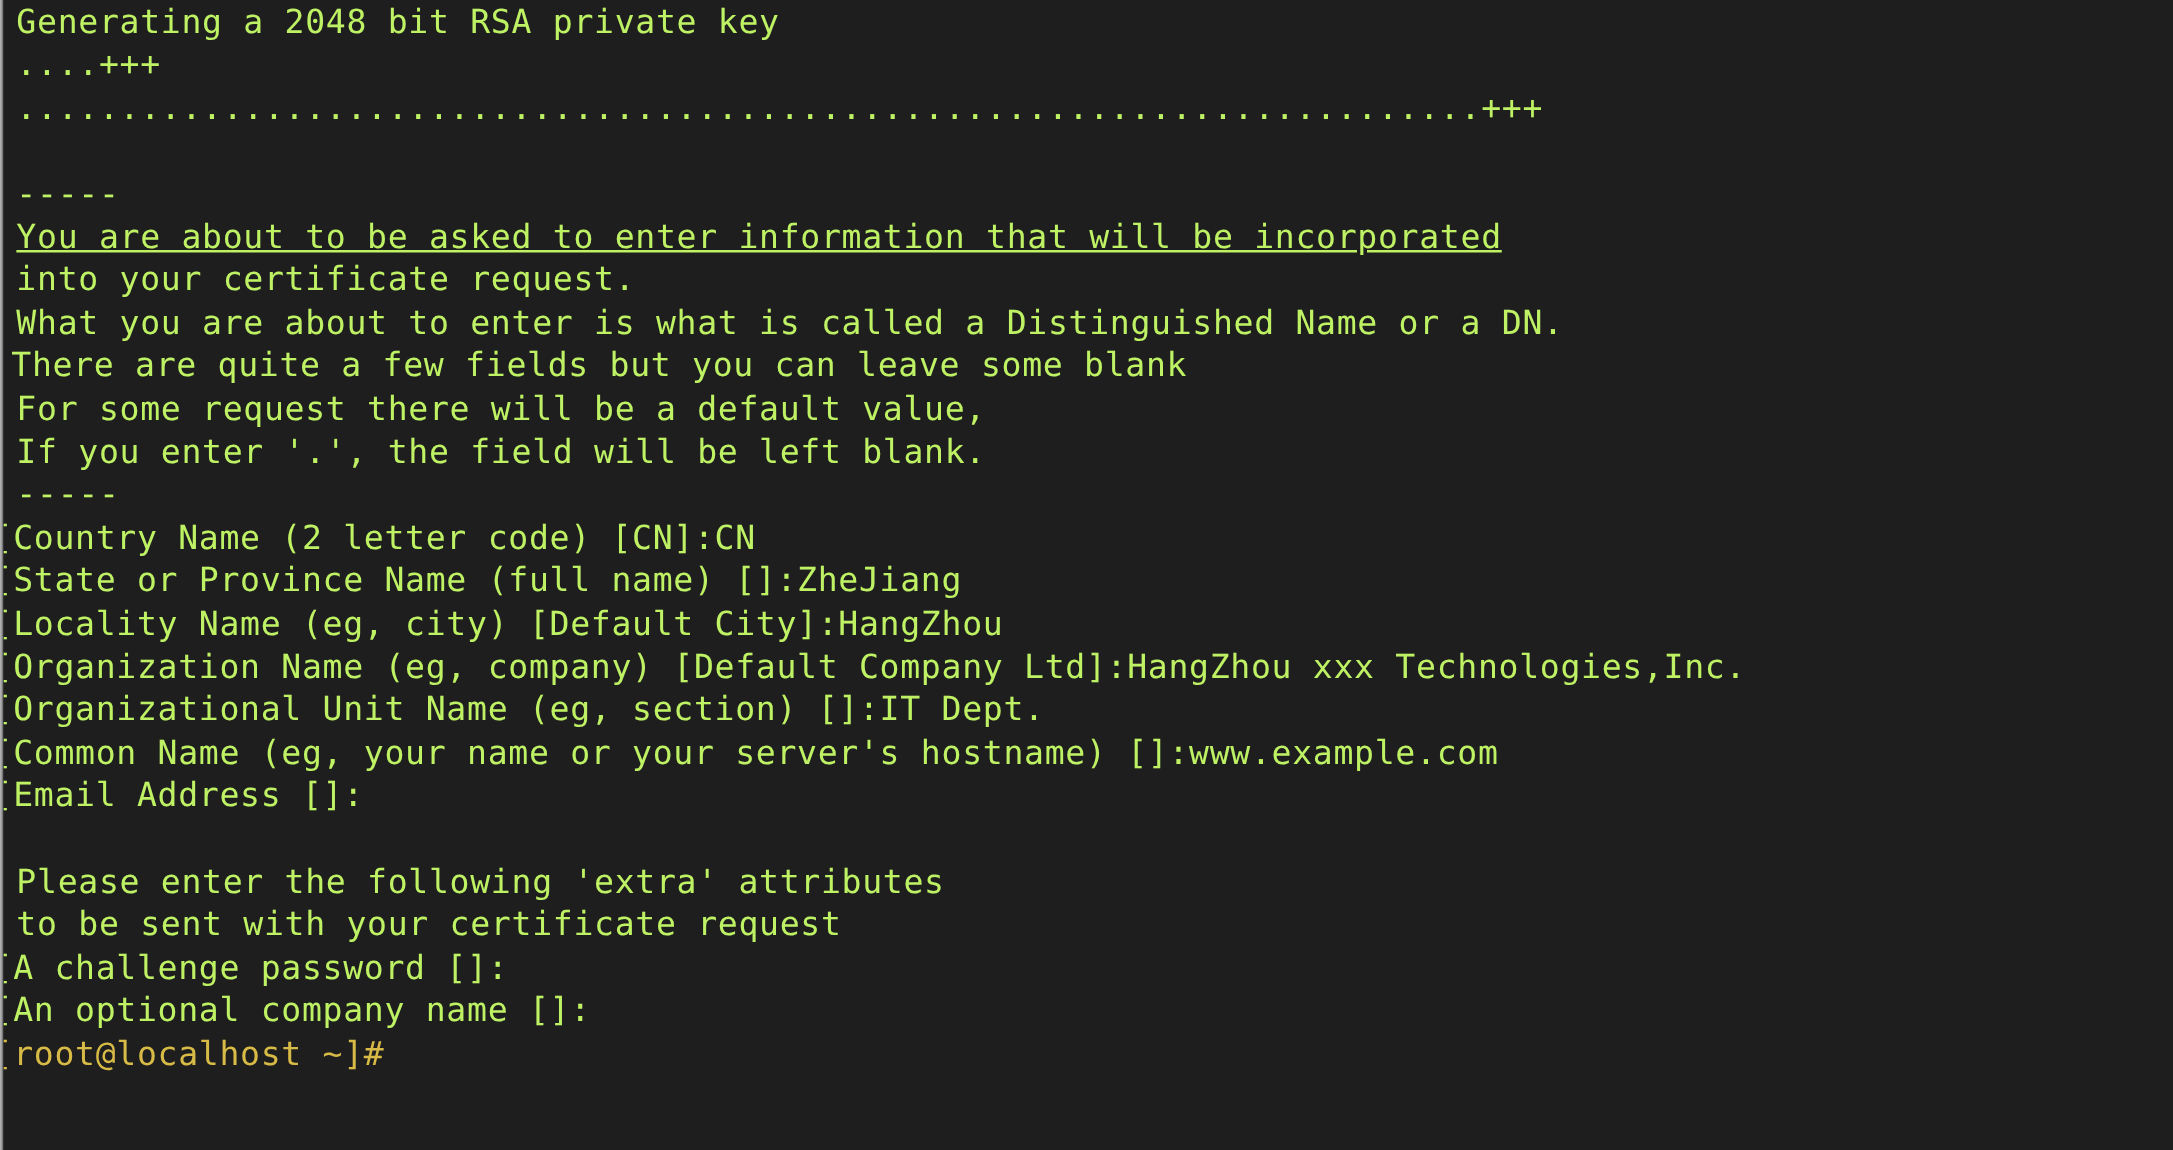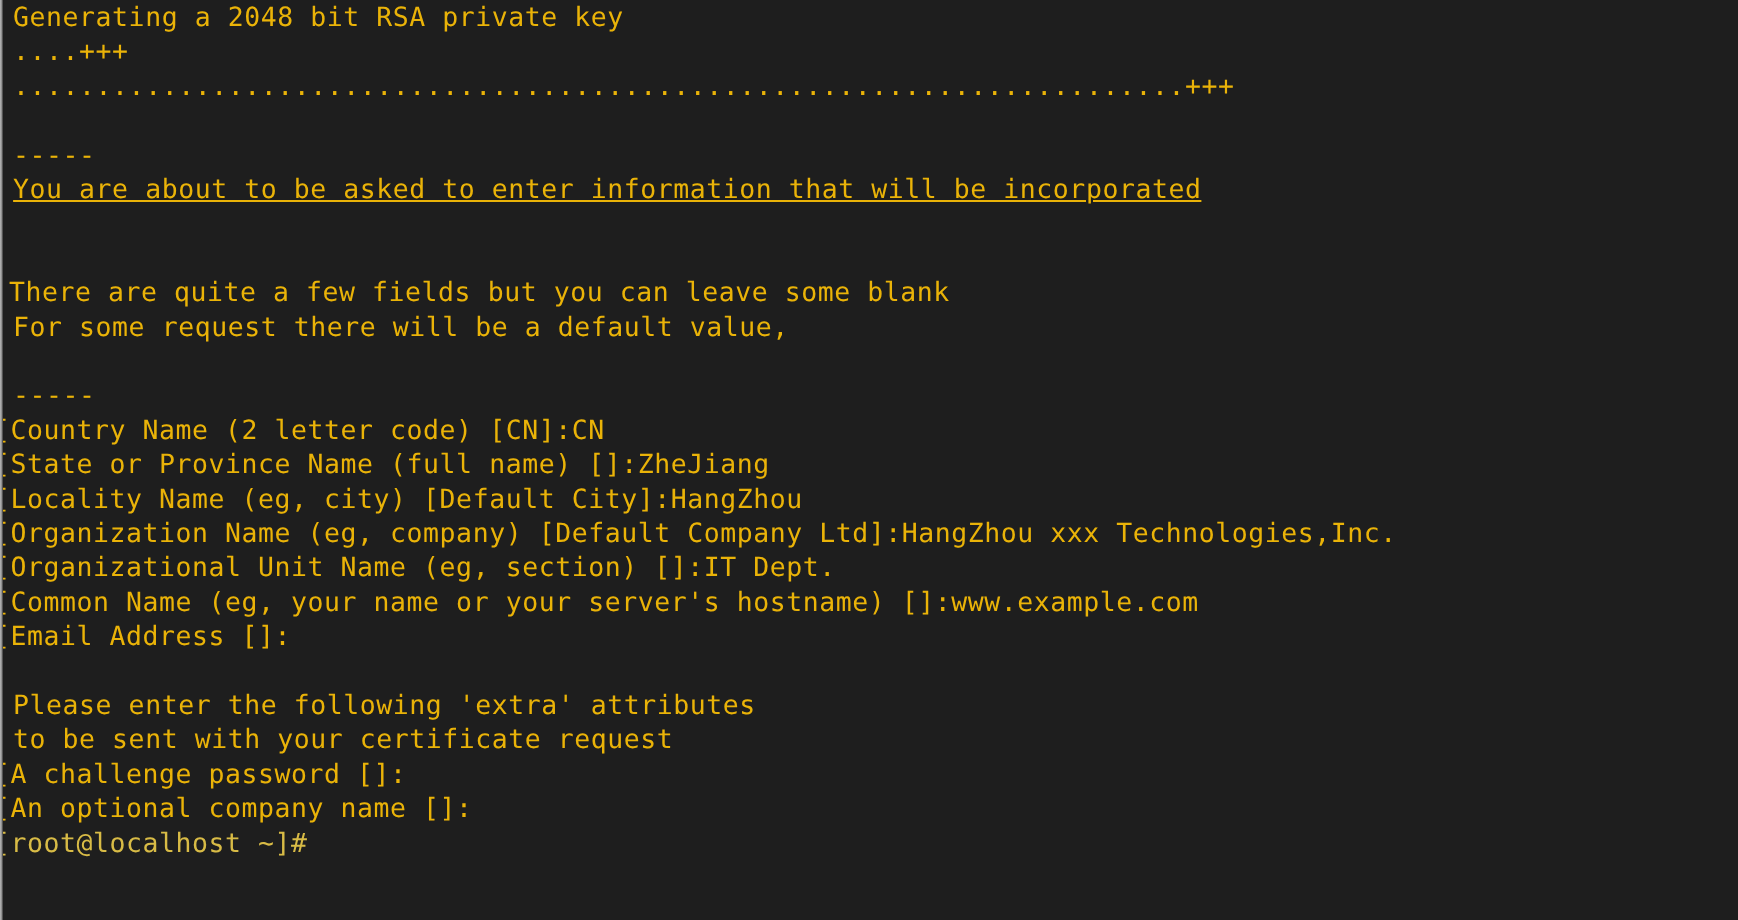--- a/index.html
+++ b/index.html
@@ -36,21 +36,21 @@
     padding-left: 0px;
     box-sizing: border-box;
   }
   .line {
     position: absolute;
     left: -6px;
     white-space: pre;
     font-size: 26.5px;
     line-height: 34.4px;
     letter-spacing: 0.55px;
-    color: #eab308;
+    color: #bef264;
     font-family: "DejaVu Sans Mono", "Liberation Mono", monospace;
     text-rendering: geometricPrecision;
   }
   .line.prompt-line {
     color: #d8bb46;
   }
 </style>
 </head>
 <body>
 
@@ -58,22 +58,25 @@
 
   <div id="left-edge"></div>
 
   <div id="screen">
 
   <div class="line" style="top: 1px; left: 13.1px;">Generating a 2048 bit RSA private key</div>
       <div class="line" style="top: 35.4px; left: 13.1px;">....+++</div>
       <div class="line" style="top: 69.8px; left: 13.1px;">.......................................................................+++</div>
       <div class="line" style="top: 138.6px; left: 13.1px;">-----</div>
       <div class="line" style="top: 173px; left: 13.1px; text-decoration: underline;">You are about to be asked to enter information that will be incorporated</div>
+      <div class="line" style="top: 207.4px; left: 13.1px;">into your certificate request.</div>
+      <div class="line" style="top: 241.8px; left: 13.1px;">What you are about to enter is what is called a Distinguished Name or a DN.</div>
       <div class="line" style="top: 276.2px; left: 9px;">There are quite a few fields but you can leave some blank</div>
       <div class="line" style="top: 310.6px; left: 13.1px;">For some request there will be a default value,</div>
+      <div class="line" style="top: 345px; left: 13.1px;">If you enter '.', the field will be left blank.</div>
       <div class="line" style="top: 379.4px; left: 13.1px;">-----</div>
       <div class="line" style="top: 413.8px; left: -6px;">[Country Name (2 letter code) [CN]:CN</div>
       <div class="line" style="top: 448.2px; left: -6px;">[State or Province Name (full name) []:ZheJiang</div>
       <div class="line" style="top: 482.6px; left: -6px;">[Locality Name (eg, city) [Default City]:HangZhou</div>
       <div class="line" style="top: 517px; left: -6px;">[Organization Name (eg, company) [Default Company Ltd]:HangZhou xxx Technologies,Inc.</div>
       <div class="line" style="top: 551.4px; left: -6px;">[Organizational Unit Name (eg, section) []:IT Dept.</div>
       <div class="line" style="top: 585.8px; left: -6px;">[Common Name (eg, your name or your server's hostname) []:www.example.com</div>
       <div class="line" style="top: 620.2px; left: -6px;">[Email Address []:</div>
       <div class="line" style="top: 654.6px; left: -6px;"></div>
       <div class="line" style="top: 689px; left: 13.1px;">Please enter the following 'extra' attributes</div>

